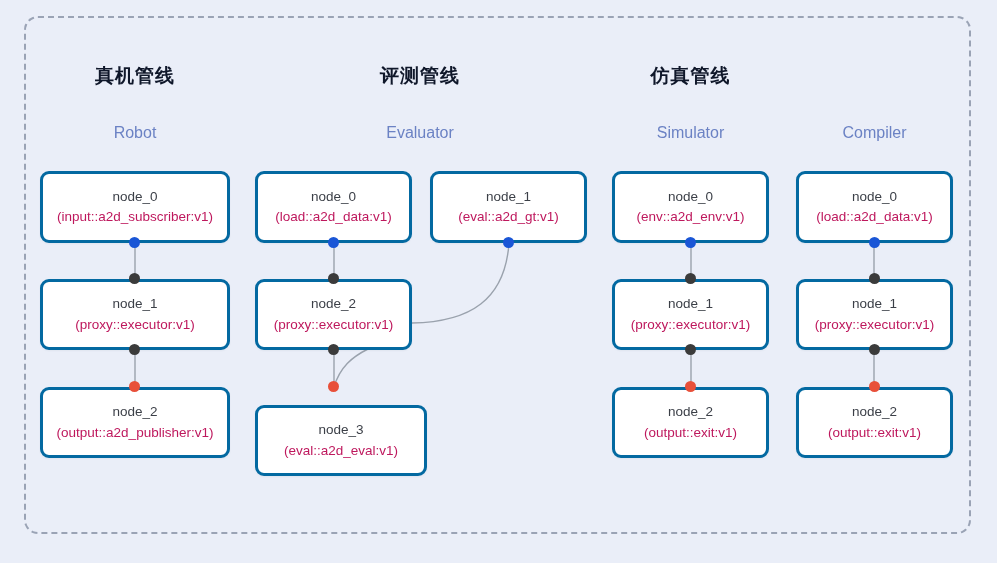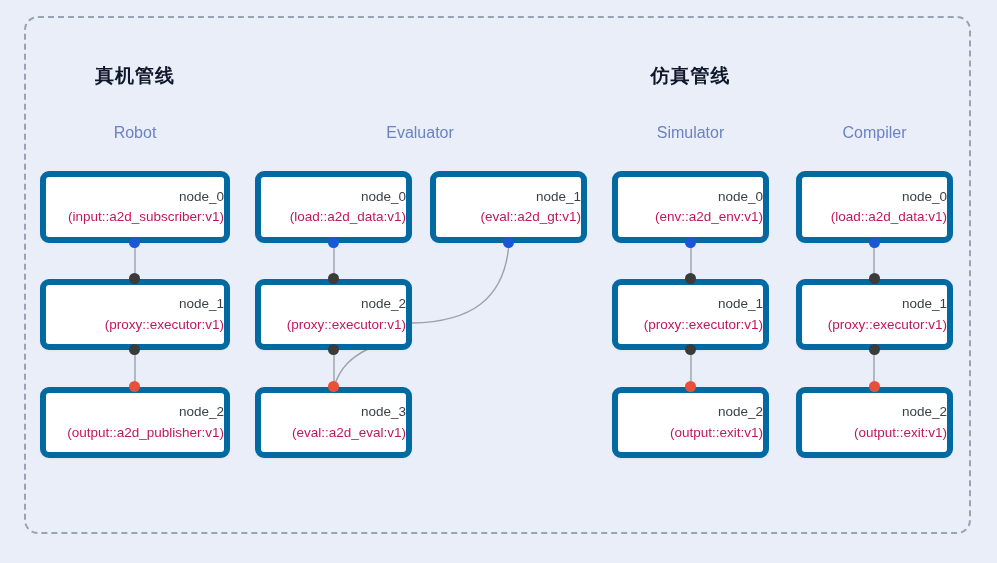--- a/index.html
+++ b/index.html
@@ -55,26 +55,26 @@
     text-align: center;
     font-size: 16px;
     font-weight: normal;
     color: #6b82c4;
     white-space: nowrap;
   }
   
   .node {
     position: absolute;
     background: #ffffff;
-    border: 6px solid #0369a1;
+    border: 3px solid #0369a1;
     border-radius: 9px;
     box-sizing: border-box;
     display: flex;
     flex-direction: column;
-    align-items: flex-end;
+    align-items: center;
     justify-content: center;
     box-shadow: 0 1px 2px rgba(40,50,80,0.05);
   }
   .node-name {
     font-size: 13.5px;
     color: #3b3f47;
     line-height: 1.5;
   }
   .node-sub {
     font-size: 13.5px;
@@ -118,20 +118,21 @@
 
       <path d="M 509,243 C 505,300 470,322 412,323"></path>
 
       <path d="M 368,349 C 352,357 340,367 334,387"></path>
     </g>
   </svg>
 
   <div class="col-title-cn" style="left:40px; top:63px; width:190px;">真机管线</div>
   <div class="col-title-en" style="left:40px; top:124px; width:190px;">Robot</div>
 
+  <div class="col-title-cn" style="left:330px; top:63px; width:180px;">评测管线</div>
   <div class="col-title-en" style="left:330px; top:124px; width:180px;">Evaluator</div>
 
   <div class="col-title-cn" style="left:612px; top:63px; width:157px;">仿真管线</div>
   <div class="col-title-en" style="left:612px; top:124px; width:157px;">Simulator</div>
 
   <div class="col-title-en" style="left:796px; top:124px; width:157px;">Compiler</div>
 
   <div class="node" style="left:40px; top:171px; width:190px; height:72px;">
     <div class="node-name">node_0</div>
     <div class="node-sub">(input::a2d_subscriber:v1)</div>
@@ -150,21 +151,21 @@
   <div class="port port-red" style="left:129px; top:381px;"></div>
 
   <div class="node" style="left:255px; top:171px; width:157px; height:72px;">
     <div class="node-name">node_0</div>
     <div class="node-sub">(load::a2d_data:v1)</div>
   </div>
   <div class="node" style="left:255px; top:279px; width:157px; height:71px;">
     <div class="node-name">node_2</div>
     <div class="node-sub">(proxy::executor:v1)</div>
   </div>
-  <div class="node" style="left:255px; top:387px; width:157px; height:71px;">
+  <div class="node" style="left:255px; top:405px; width:172px; height:71px;">
     <div class="node-name">node_3</div>
     <div class="node-sub">(eval::a2d_eval:v1)</div>
   </div>
 
   <div class="node" style="left:430px; top:171px; width:157px; height:72px;">
     <div class="node-name">node_1</div>
     <div class="node-sub">(eval::a2d_gt:v1)</div>
   </div>
   <div class="port port-blue" style="left:328px; top:237px;"></div>
   <div class="port port-black" style="left:328px; top:273px;"></div>

